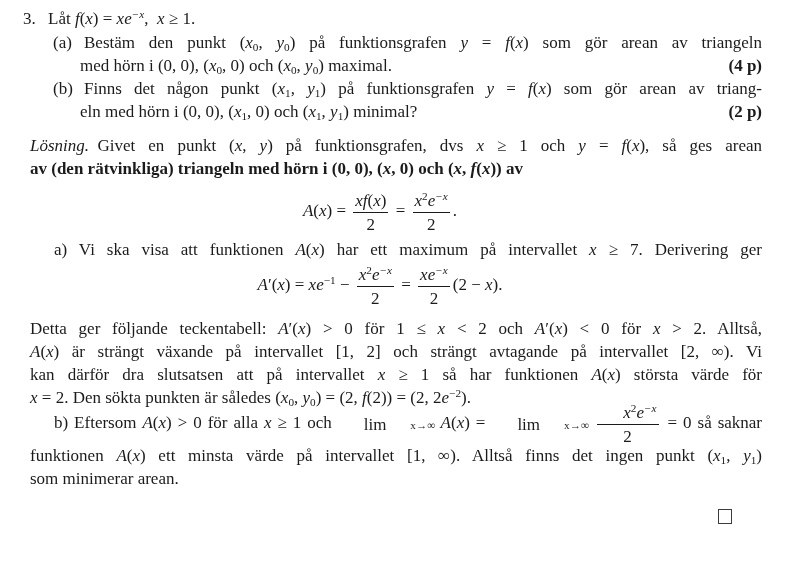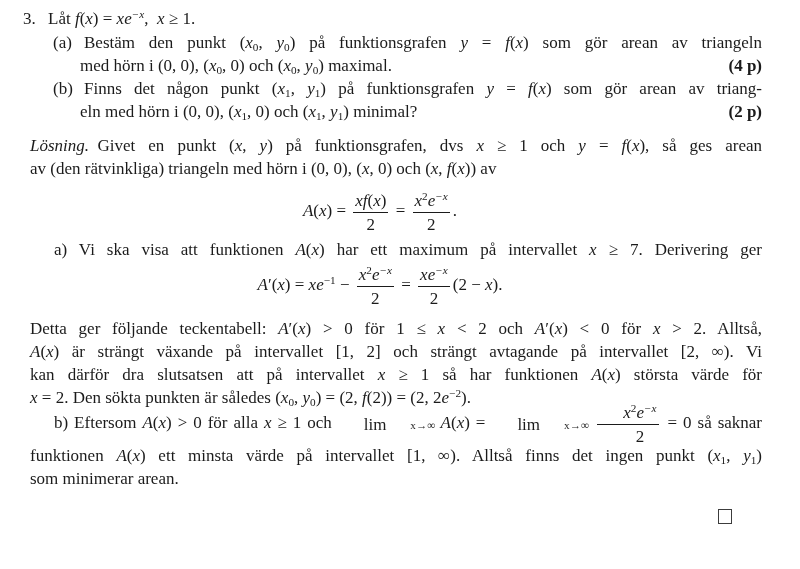--- a/index.html
+++ b/index.html
@@ -11,21 +11,21 @@
   .ind{text-indent:24px;}
   .eq{position:absolute;text-align:center;line-height:48px;}
   .num{display:inline-block;width:25px;}
   .ilabel{display:inline-block;width:31px;}
   .pts{float:right;font-weight:700;}
   .s-em,.s-i{font-style:italic;}
   .s-sup,.s-supi,.s-sub{font-size:66%;line-height:0;}
   .s-sup{vertical-align:0.55em;}
   .s-supi{vertical-align:0.55em;font-style:italic;}
   .s-sub{vertical-align:-0.25em;}
-  .frac{display:inline-flex;flex-direction:column;align-items:center;vertical-align:middle;
+  .frac{display:inline-flex;flex-direction:column;vertical-align:middle;
         margin:0 3px;line-height:1.12;}
   .frac .fbar{align-self:stretch;height:0;border-top:1.4px solid currentColor;margin:2px 0;}
   .frac .fnum,.frac .fden{padding:0 2px;}
   .lim{display:inline-flex;align-items:center;vertical-align:middle;
        line-height:1;margin:0 2px;}
   .lim .lunder{font-size:66%;margin-top:3px;}
   .qed{position:absolute;width:12px;height:13px;border:1.5px solid #3c3c3c;background:#fff;}
 </style>
 </head>
 <body>
@@ -46,21 +46,21 @@
   <div class="line just" style="top:77px;left:53px;width:709px;">
     <span class="ilabel">(b)</span><span><span class="s-t">Finns det någon punkt (</span><span class="s-i">x</span><span class="s-sub">1</span><span class="s-t">, </span><span class="s-i">y</span><span class="s-sub">1</span><span class="s-t">) på funktionsgrafen </span><span class="s-i">y</span><span class="s-t"> = </span><span class="s-i">f</span><span class="s-t">(</span><span class="s-i">x</span><span class="s-t">) som gör arean av triang-</span></span>
   </div>
   <div class="line" style="top:100px;left:80px;width:682px;">
     <span class="pts">(2 p)</span><span><span class="s-t">eln med hörn i (0, 0), (</span><span class="s-i">x</span><span class="s-sub">1</span><span class="s-t">, 0) och (</span><span class="s-i">x</span><span class="s-sub">1</span><span class="s-t">, </span><span class="s-i">y</span><span class="s-sub">1</span><span class="s-t">) minimal?</span></span>
   </div>
 
   <div class="line just" style="top:134px;left:30px;width:732px;">
     <span><span class="s-em">Lösning.</span><span class="s-t"> Givet en punkt (</span><span class="s-i">x</span><span class="s-t">, </span><span class="s-i">y</span><span class="s-t">) på funktionsgrafen, dvs </span><span class="s-i">x</span><span class="s-t"> ≥ 1 och </span><span class="s-i">y</span><span class="s-t"> = </span><span class="s-i">f</span><span class="s-t">(</span><span class="s-i">x</span><span class="s-t">), så ges arean</span></span>
   </div>
-  <div class="line" style="top:157px;left:30px;width:732px;">
+  <div class="line" style="top:157px;left:30px;width:732px;font-weight:bold;">
     <span><span class="s-t">av (den rätvinkliga) triangeln med hörn i (0, 0), (</span><span class="s-i">x</span><span class="s-t">, 0) och (</span><span class="s-i">x</span><span class="s-t">, </span><span class="s-i">f</span><span class="s-t">(</span><span class="s-i">x</span><span class="s-t">)) av</span></span>
   </div>
 
   <div class="eq" style="top:187px;left:30px;width:700px;height:48px;">
     <span><span class="s-i">A</span><span class="s-t">(</span><span class="s-i">x</span><span class="s-t">) = </span><span class="frac">
           <span class="fnum"><span class="s-i">xf</span><span class="s-t">(</span><span class="s-i">x</span><span class="s-t">)</span></span>
           <span class="fbar"></span>
           <span class="fden"><span class="s-t">2</span></span>
         </span><span class="s-t"> = </span><span class="frac">
           <span class="fnum"><span class="s-i">x</span><span class="s-sup">2</span><span class="s-i">e</span><span class="s-supi">−x</span></span>

